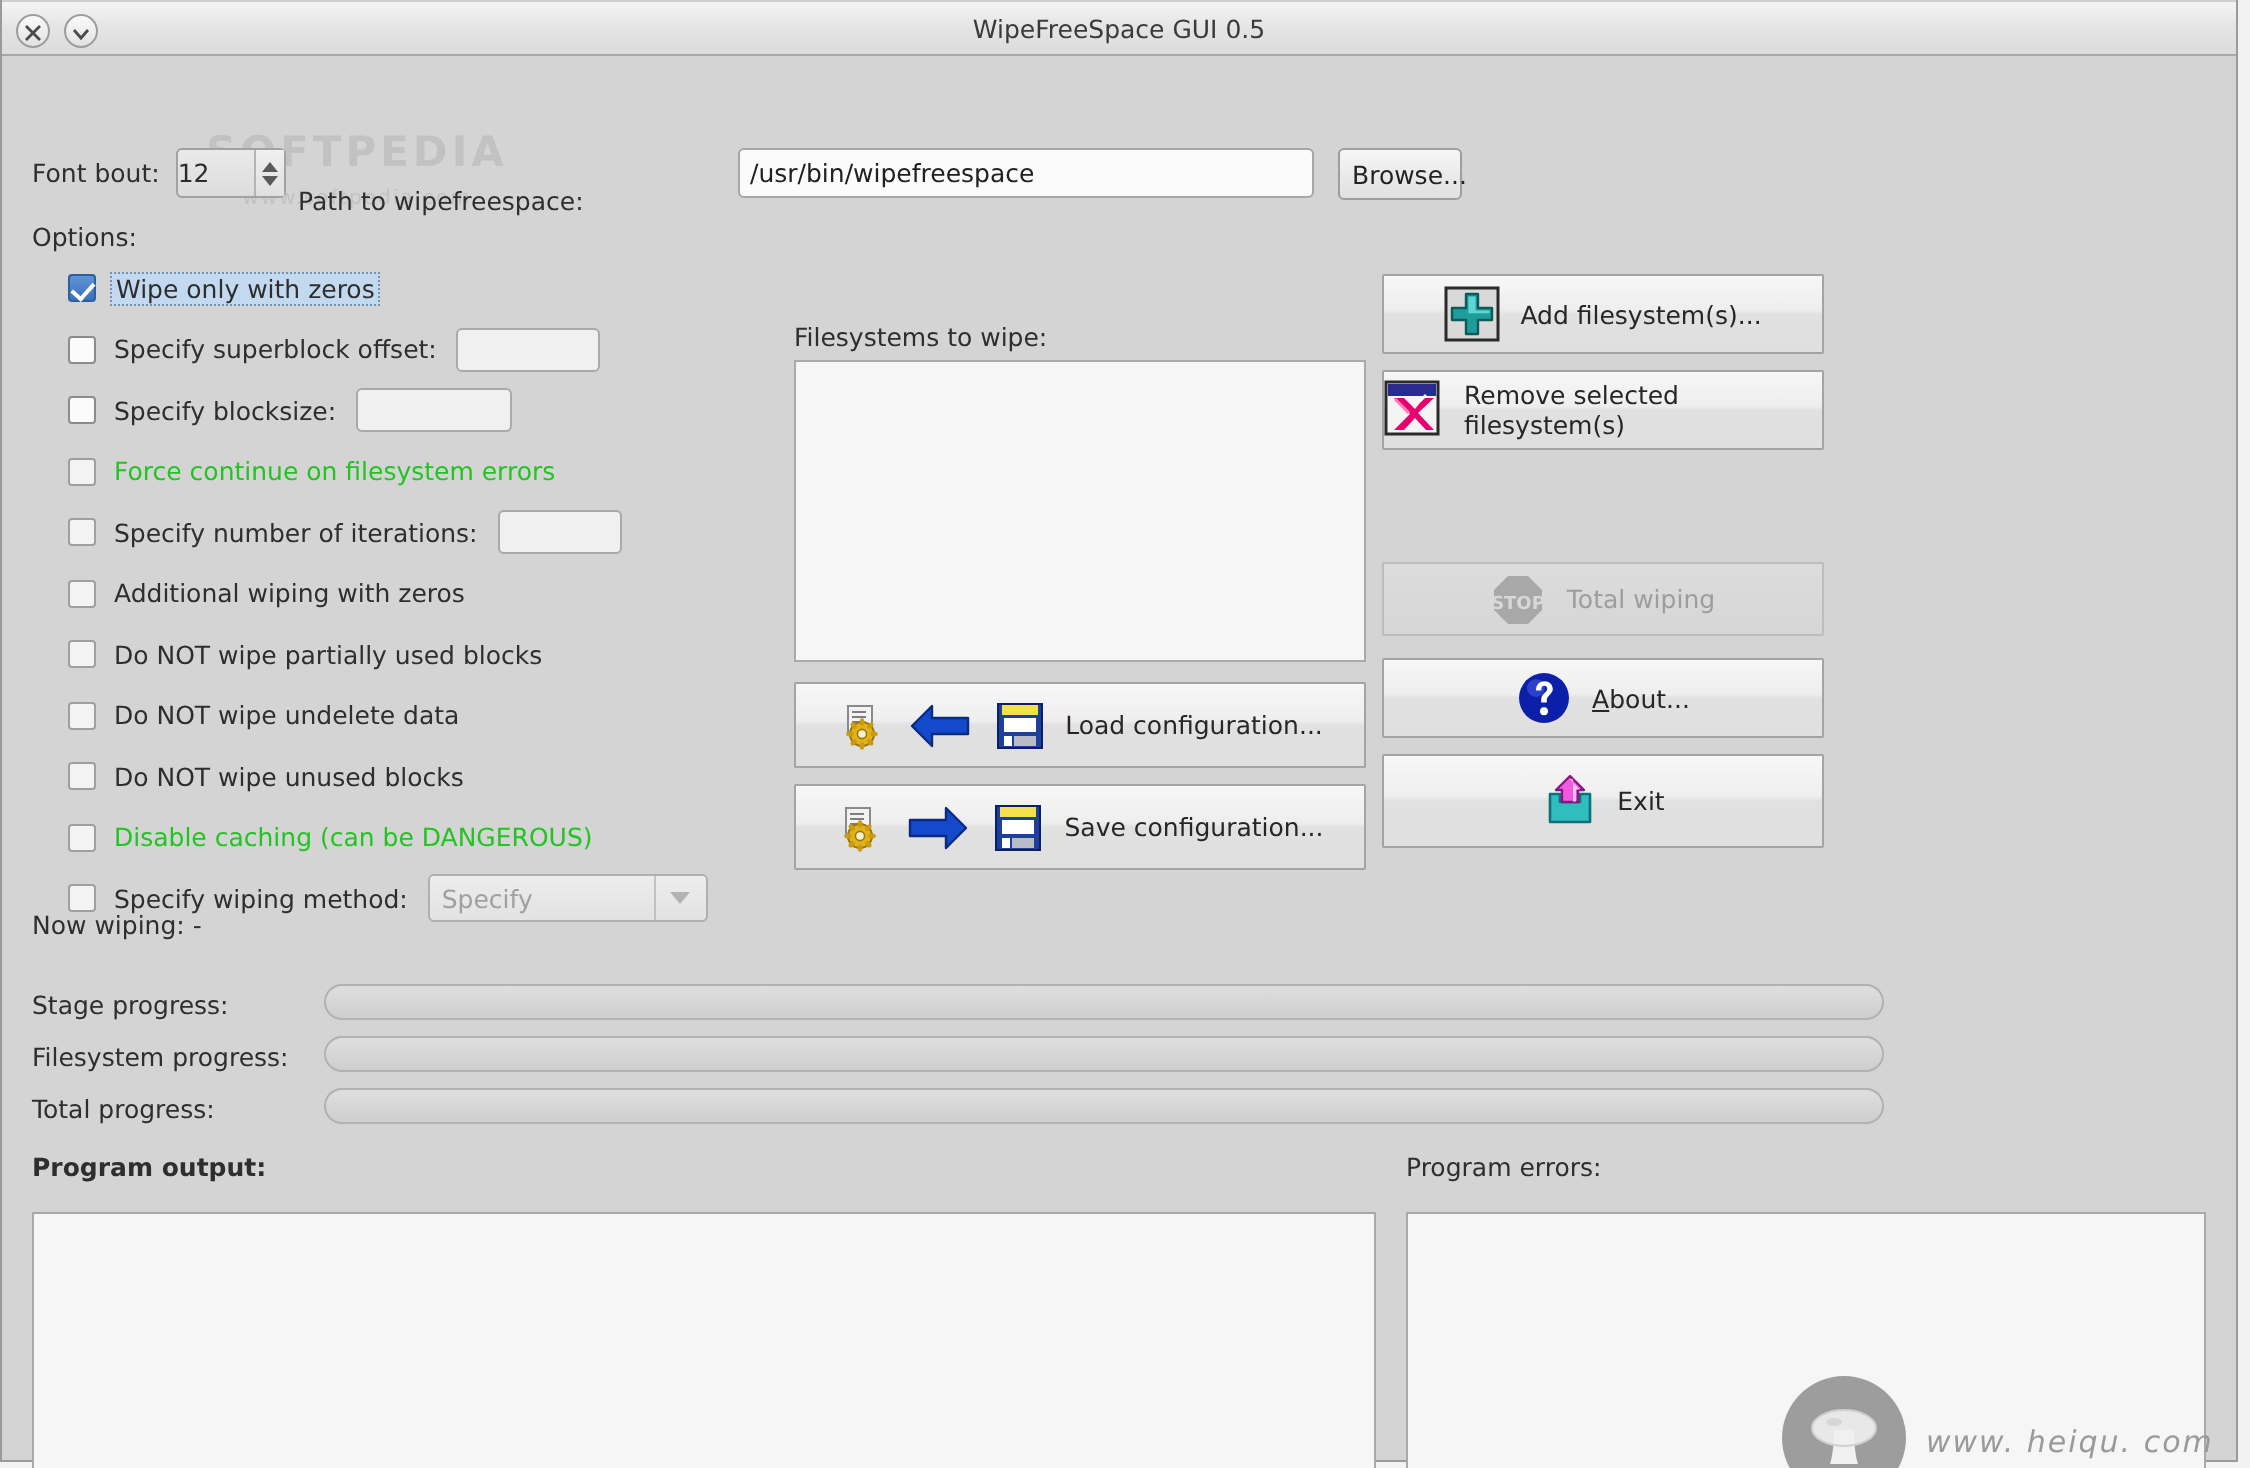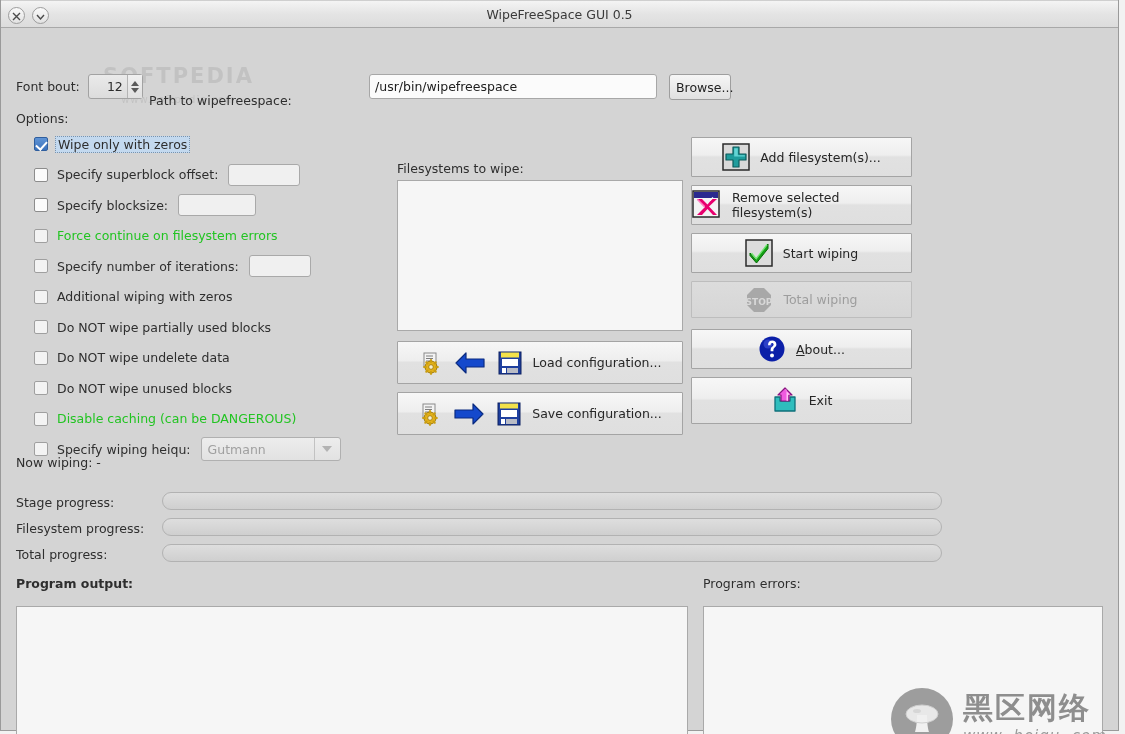--- a/index.html
+++ b/index.html
@@ -64,21 +64,21 @@
   #fontsize-label { margin-right: 8px; }
   #spin {
     width: 55px; height: 25px;
     background: linear-gradient(to bottom,#eaeaea,#dcdcdc);
     border: 1px solid #a2a2a2;
     border-radius: 3px;
     display: flex; align-items: center;
     position: relative;
   }
   #spin-value {
-    flex: 1; text-align: right; padding-right: 4px;
+    flex: 1; text-align: left; padding-right: 4px;
     font-size: 12.5px; color: #2c2c2c;
   }
   #spin-arrows {
     width: 15px; height: 23px;
     border-left: 1px solid #b4b4b4;
     display:flex; flex-direction: column;
     align-items:center; justify-content: center;
     background: linear-gradient(to bottom,#f0f0f0,#e0e0e0);
   }
   .tri-up { width:0;height:0;border-left:4px solid transparent;border-right:4px solid transparent;border-bottom:5px solid #5a5a5a;margin-bottom:2px;}
@@ -349,23 +349,23 @@
         <span class="optlabel">Do NOT wipe unused blocks</span>
       </div>
 
       <div class="optrow">
         <span class="cb dim"></span>
         <span class="optlabel green">Disable caching (can be DANGEROUS)</span>
       </div>
 
       <div class="optrow">
         <span class="cb dim"></span>
-        <span class="optlabel">Specify wiping heiqu:</span>
+        <span class="optlabel">Specify wiping method:</span>
         <span id="combo">
-          <span id="combo-text">Gutmann</span>
+          <span id="combo-text">Specify</span>
           <span id="combo-arrow">
               <span class="tri-dn-dim"></span>
             </span>
         </span>
       </div>
     </div>
 
     <span id="fs-label" class="lbl">Filesystems to wipe:</span>
     <div id="fs-list"></div>
 
@@ -440,30 +440,20 @@
           <rect x="1" y="1" width="26" height="26" fill="#f4f4f4" stroke="#2a2a2a" stroke-width="1.5"></rect>
           <rect x="2" y="2" width="24" height="6" fill="#2a2a8f"></rect>
           <path d="M5 9 L13 17 L5 25 L10 25 L15.5 19 L21 25 L25 25 L17 16.5 L25 9 L20 9 L15.5 14.5 L10 9 Z" fill="#e8006e"></path>
           <path d="M5.5 9.5 L12.5 16.6" stroke="#ff7fc0" stroke-width="1.6"></path>
           <path d="M18 10.5 l3 -3" stroke="#ffffff" stroke-width="1.4"></path>
         </svg>
       </span>
       <span>Remove selected filesystem(s)</span>
     </div>
 
-    <div class="widebtn" id="btn-start">
-      <span class="ic">
-        <svg width="28" height="28" viewBox="0 0 28 28">
-          <rect x="1" y="1" width="26" height="26" fill="#dcdcdc" stroke="#2a2a2a" stroke-width="1.5"></rect>
-          <path d="M5 14 L11 21 L23 5 L23 9.5 L11.5 24 L5 16.5 Z" fill="#14a414" stroke="#076a07" stroke-width="1" stroke-linejoin="round"></path>
-          <path d="M6.5 14.2 L11.2 19.8 L22 5.8" stroke="#6de86d" stroke-width="1.4" fill="none"></path>
-        </svg>
-      </span>
-      <span>Start wiping</span>
-    </div>
 
     <div class="widebtn" id="btn-stop">
       <span class="ic">
         <svg width="28" height="28" viewBox="0 0 28 28">
           <path d="M9 2 h10 l7 7 v10 l-7 7 h-10 l-7 -7 v-10 z" fill="#a8a8a8"></path>
           <text x="14" y="18.5" font-family="DejaVu Sans, sans-serif" font-size="9" font-weight="bold" fill="#d8d8d8" text-anchor="middle">STOP</text>
         </svg>
       </span>
       <span>Total wiping</span>
     </div>
@@ -518,19 +508,18 @@
     <div id="wm-heiqu">
       <div id="wm-mush">
         <svg width="44" height="44" viewBox="0 0 44 44">
           <ellipse cx="22" cy="17" rx="16" ry="9" fill="#e8e8e8"></ellipse>
           <path d="M17 18 c0 8 -1 14 -2 17 h14 c-1 -3 -2 -9 -2 -17 z" fill="#f0f0f0"></path>
           <ellipse cx="22" cy="17" rx="16" ry="9" fill="none" stroke="#cfcfcf" stroke-width="1"></ellipse>
           <ellipse cx="17" cy="14" rx="4" ry="2" fill="#d6d6d6"></ellipse>
         </svg>
       </div>
       <div id="wm-heiqu-text">
-        <div id="wm-cn">黑区网络</div>
         <div id="wm-url">www. heiqu. com</div>
       </div>
     </div>
 
   </div>
 </div>
 
 </body></html>

